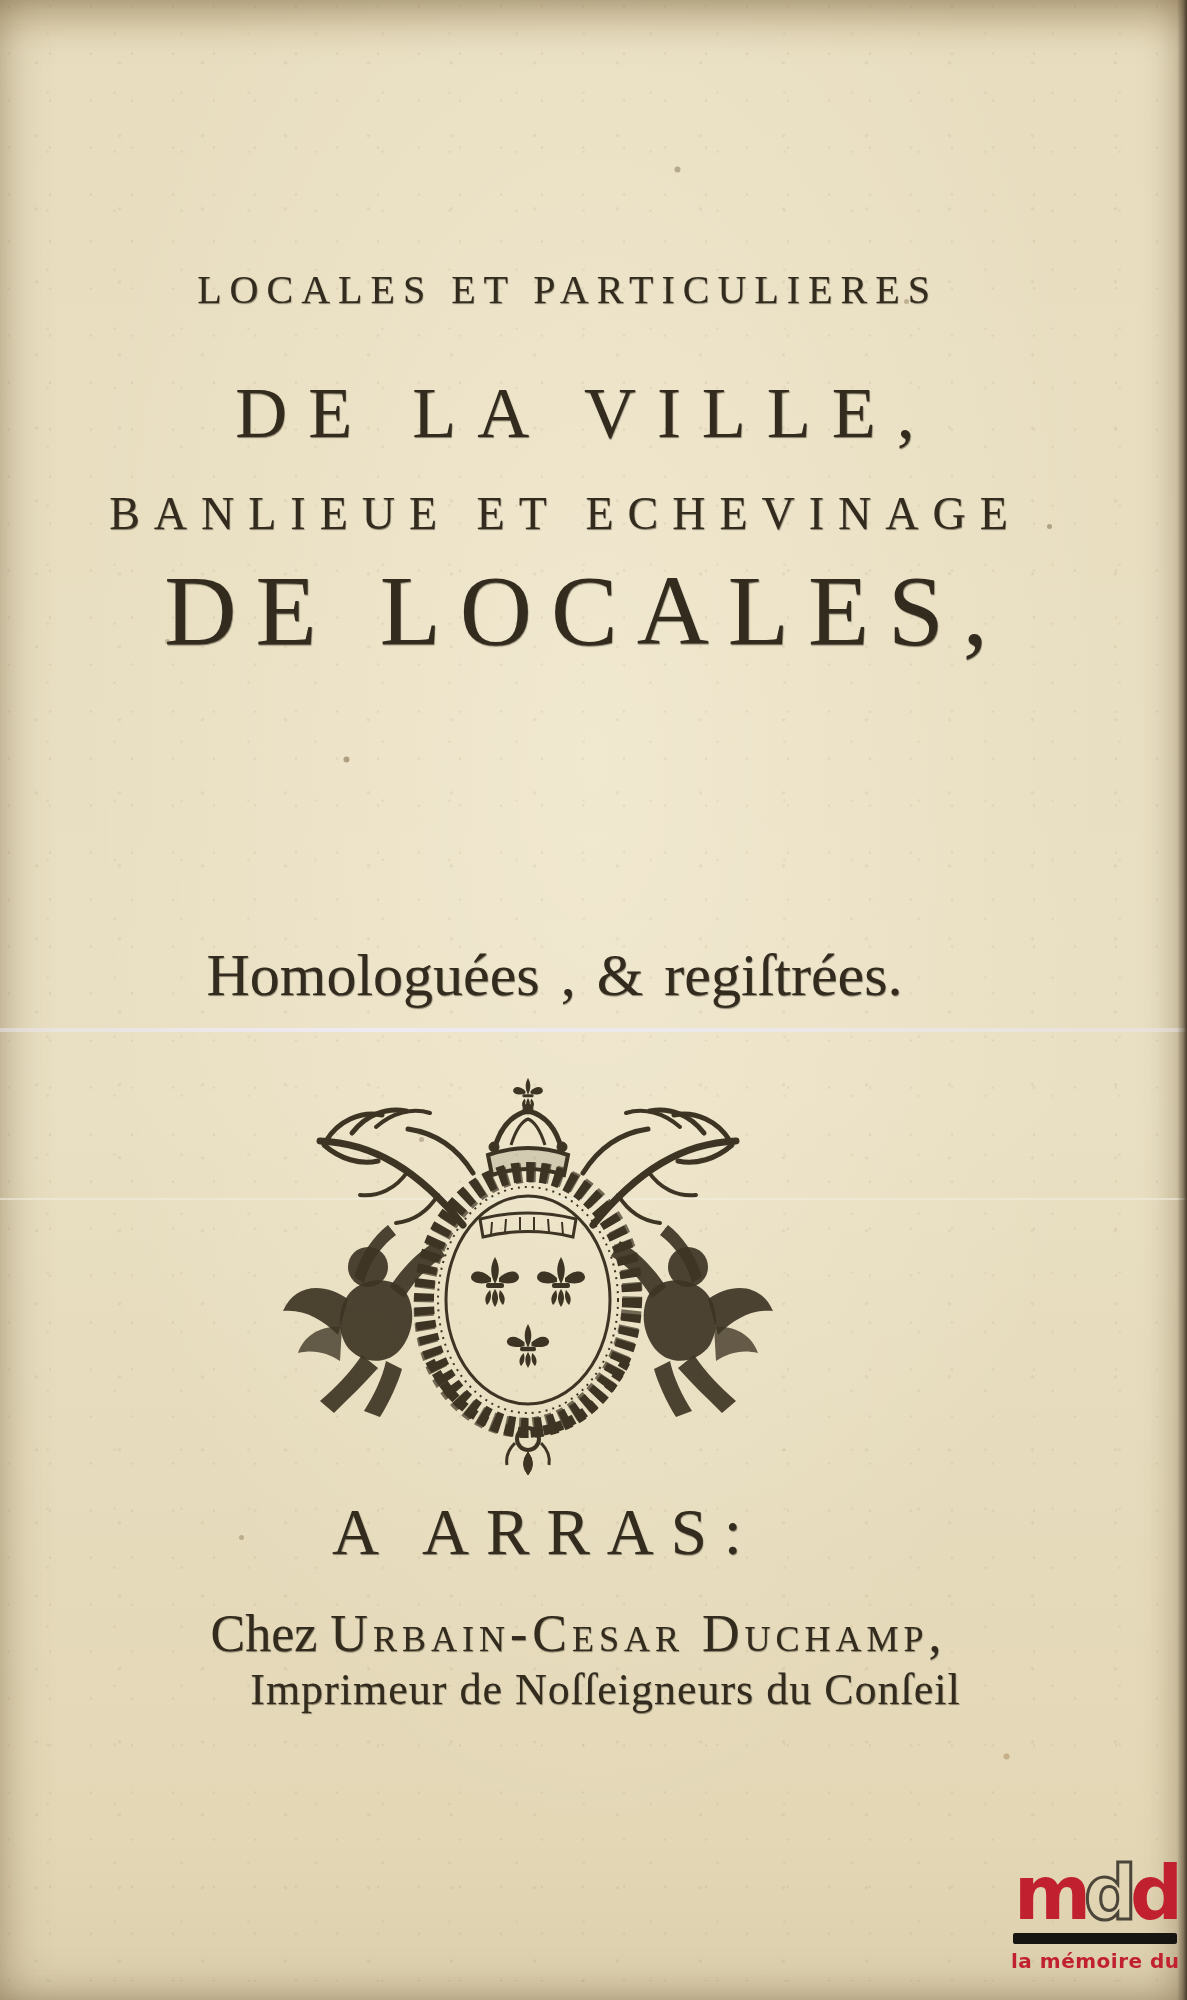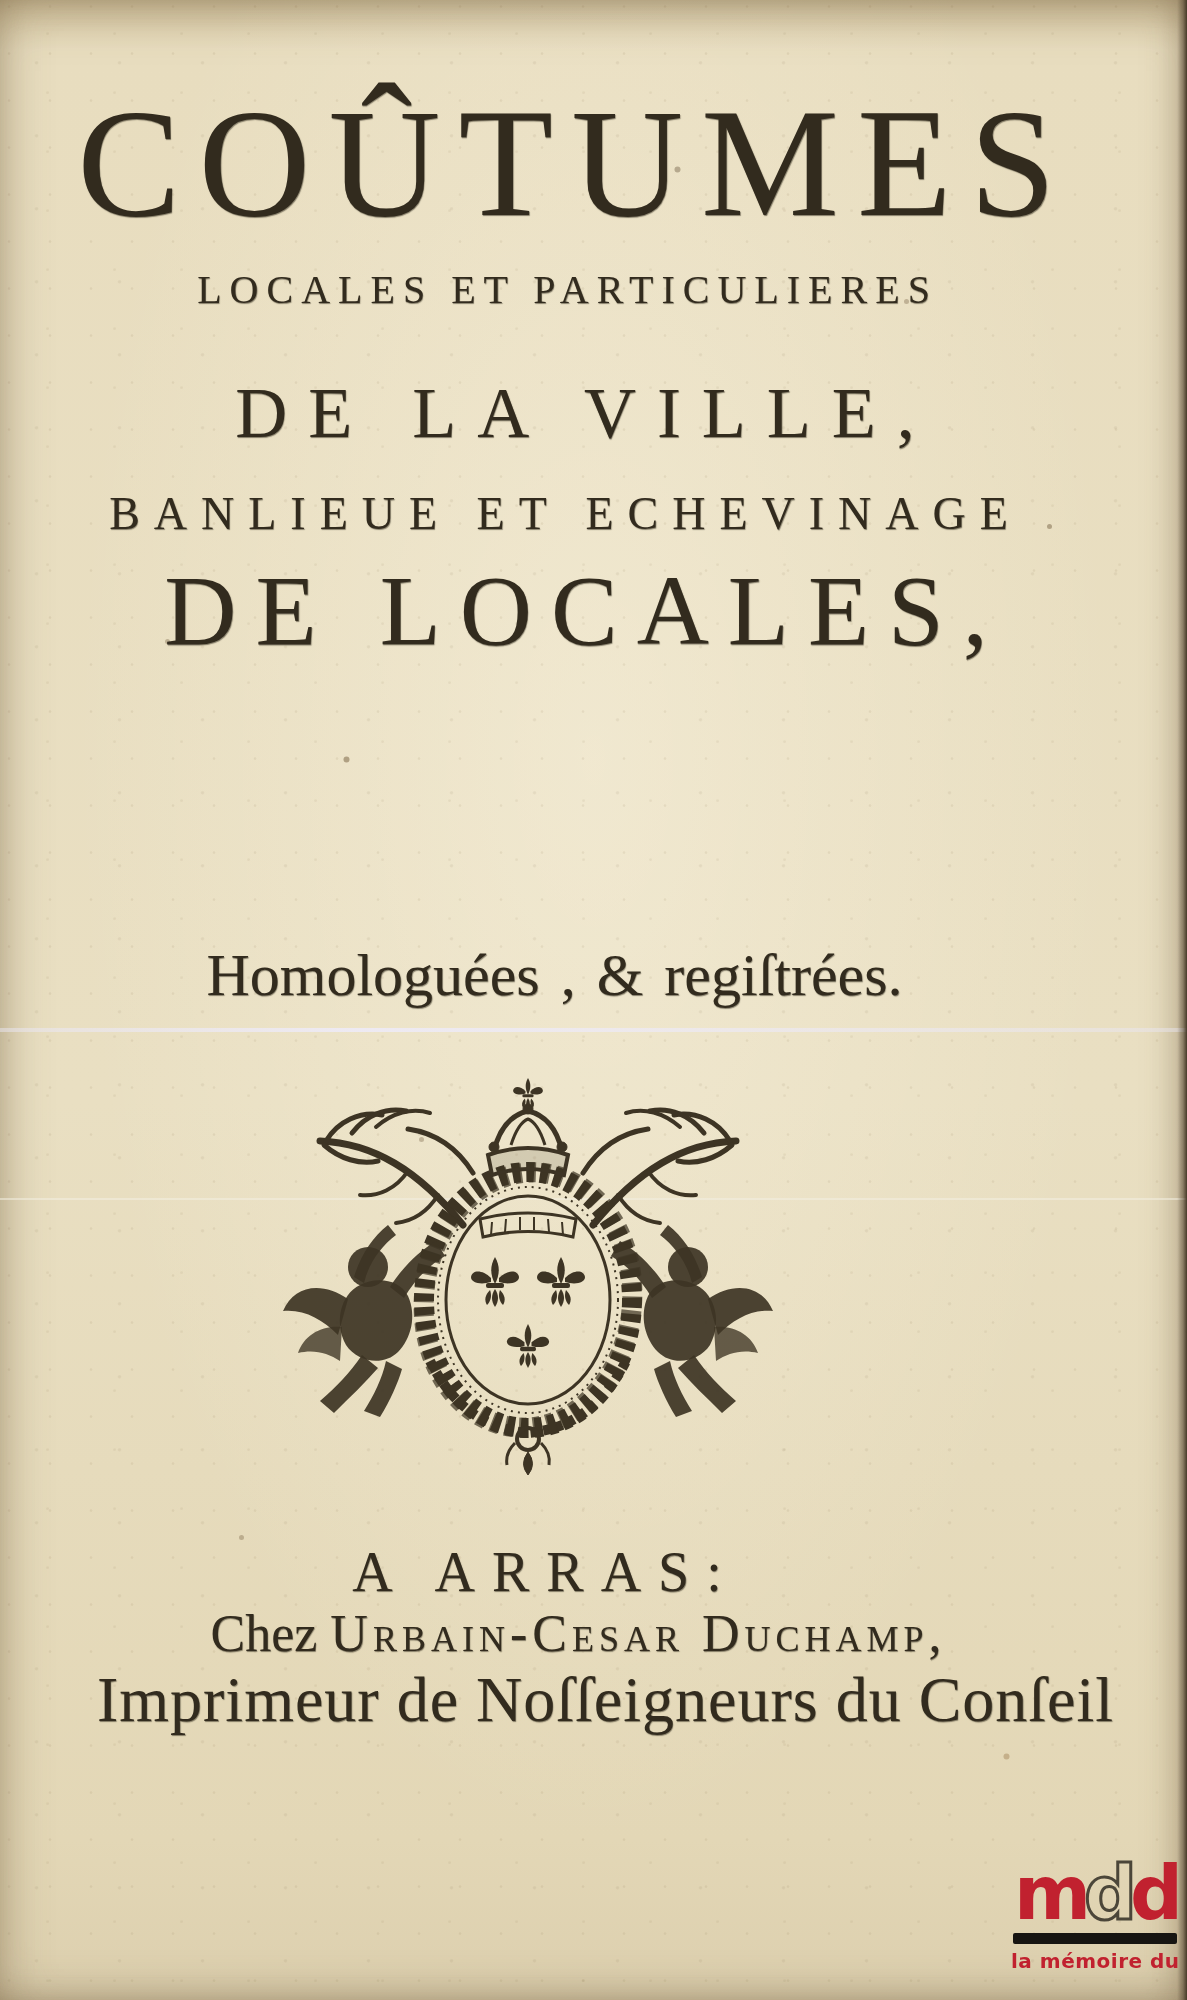--- a/index.html
+++ b/index.html
@@ -38,23 +38,23 @@
   .t-sub2    {top:377px; font-size:72px; letter-spacing:21px;margin-right:16px;}
   .t-sub3    {top:491px; font-size:46px; letter-spacing:14px;margin-right:56px;}
   .t-sub4    {top:561px; font-size:100px;letter-spacing:19px;margin-right:16px;}
   .t-subject {position:absolute;top:701px;left:0;right:36px;text-align:center;
               font-style:italic;font-size:58px;line-height:82px;
               text-shadow:0.6px 0.8px 1px rgba(50,43,30,.5);}
   .subj-0{word-spacing:30px;}
   .subj-1{word-spacing:34px;}
   .subj-2{word-spacing:6px;}
   .t-status  {top:945px; font-size:60px; word-spacing:6px;  margin-right:126px;padding-left:48px;}
-  .t-city    {top:1544px;font-size:56px; letter-spacing:17px;margin-right:96px;}
+  .t-city    {top:1500px;font-size:65px; letter-spacing:17px;margin-right:96px;}
   .t-imp1    {top:1608px;font-size:52px; margin-right:30px;}
-  .t-imp2    {top:1668px;font-size:64px; margin-right:12px;letter-spacing:1px;padding-left:36px;}
+  .t-imp2    {top:1668px;font-size:44px; margin-right:12px;letter-spacing:1px;padding-left:36px;}
   .t-imp3    {top:1726px;font-size:56px; margin-right:0;   letter-spacing:1px;}
   .smallcaps {font-variant:small-caps;letter-spacing:5px;}
   .crease1{position:absolute;left:0;right:0;top:1028px;height:4px;
     background:linear-gradient(90deg, rgba(233,230,243,.5), rgba(238,235,249,.85) 30%, rgba(233,230,243,.45));}
   .crease2{position:absolute;left:0;right:0;top:1198px;height:2px;background:rgba(242,238,226,.55);}
   .specks{position:absolute;top:0;left:0;width:3px;height:3px;border-radius:50%;
     background:rgba(92,72,44,0);
     box-shadow:
       345px 758px 0 1.5px rgba(102,78,44,.45),
       1048px 525px 0 1px  rgba(92,70,40,.4),
@@ -73,21 +73,20 @@
   .logo-bar{height:11px;background:#171512;border-radius:2px;margin:3px 2px 5px;}
   .logo-tagline{font-weight:bold;font-size:20px;color:#c1212f;letter-spacing:.5px;white-space:nowrap;}
 </style>
 </head>
 <body>
 
 <div class="page">
 
   <div class="specks"></div>
 
-  <div class="line t-main">COÛTUMES</div>
   <div class="line t-sub1">LOCALES ET PARTICULIERES</div>
   <div class="line t-sub2">DE LA VILLE,</div>
   <div class="line t-sub3">BANLIEUE ET ECHEVINAGE</div>
   <div class="line t-sub4">DE LOCALES,</div>
 
 
   <div class="line t-status">Homologuées , &amp; regiſtrées.</div>
 
   <div class="crease1"></div>
   <div class="crease2"></div>

